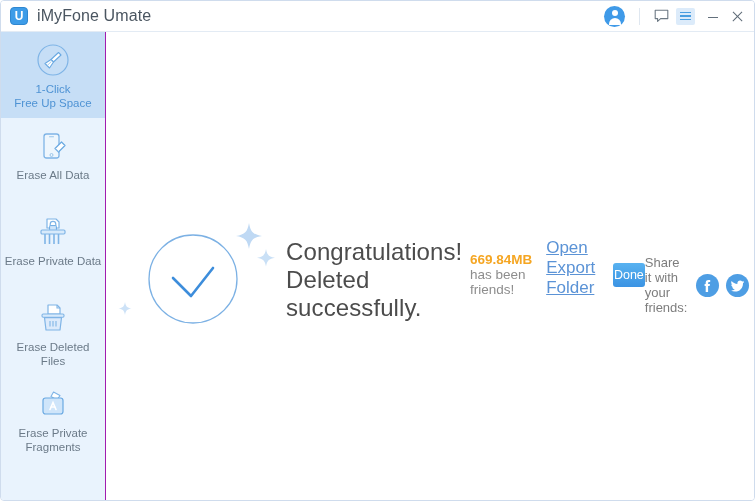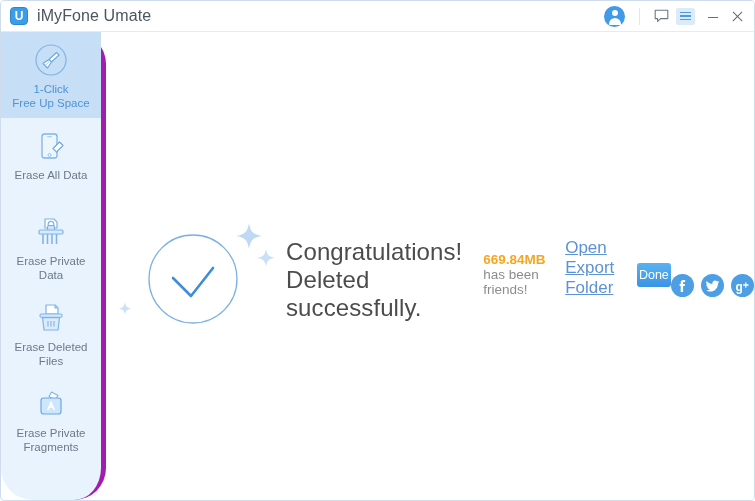--- a/index.html
+++ b/index.html
@@ -136,24 +136,23 @@
     flex: 1 1 auto;
     display: flex;
     min-height: 0;
   }
 
   
   #sidebar {
     width: 105px;
     min-width: 105px;
     background: #e9f3fd;
-    border-right: 5px solid #a21caf;
+    border-right: 1px solid #a21caf;
     box-sizing: border-box;
     padding-top: 0px;
-    border-radius: 32px;
   }
   .sidebar-item {
     width: 100%;
     height: 86px;
     box-sizing: border-box;
     display: flex;
     flex-direction: column;
     align-items: center;
     justify-content: flex-start;
     padding-top: 9px;
@@ -378,20 +377,21 @@
 
       <div id="released-line">
         <span id="released-size">669.84MB</span><span> has been friends!</span>
       </div>
 
       <div id="export-link">Open Export Folder</div>
 
       <button id="done-button">Done</button>
 
       <div id="share-row">
+        <span id="share-label">Share it with your friends:</span>
 
         <div class="social-icon">
           <svg width="23" height="23" viewBox="0 0 23 23">
             <path d="M13.6 11.9 H12.1 V18 H9.7 V11.9 H8.6 V9.9 H9.7 V8.6 C9.7 7.1 10.4 5.9 12.4 5.9 H14.2 V7.9 H13.1 C12.4 7.9 12.1 8.2 12.1 8.8 V9.9 H14.0 Z" fill="#ffffff"></path>
           </svg>
         </div>
 
         <div class="social-icon">
           <svg width="23" height="23" viewBox="0 0 23 23">
             <path d="M18.4 7.8 c-.5.25-1.1.4-1.6.5 .6-.35 1-.9 1.2-1.6 -.55.35-1.15.55-1.8.7 -.5-.55-1.25-.9-2.05-.9 -1.55 0-2.8 1.25-2.8 2.8 0 .2.02.45.07.65 -2.35-.12-4.4-1.25-5.8-2.95 -.25.4-.4.9-.4 1.4 0 .98.5 1.85 1.25 2.35 -.45 0-.9-.15-1.25-.35v.05c0 1.35 .95 2.5 2.25 2.75 -.25.07-.5.1-.75.1 -.18 0-.35-.02-.5-.05 .35 1.1 1.4 1.93 2.6 1.95 -.95.75-2.15 1.2-3.45 1.2 -.22 0-.45-.02-.65-.05 1.25.8 2.7 1.25 4.3 1.25 5.15 0 7.95-4.25 7.95-7.95v-.35c.55-.4 1.02-.9 1.4-1.45 Z" fill="#ffffff"></path>

